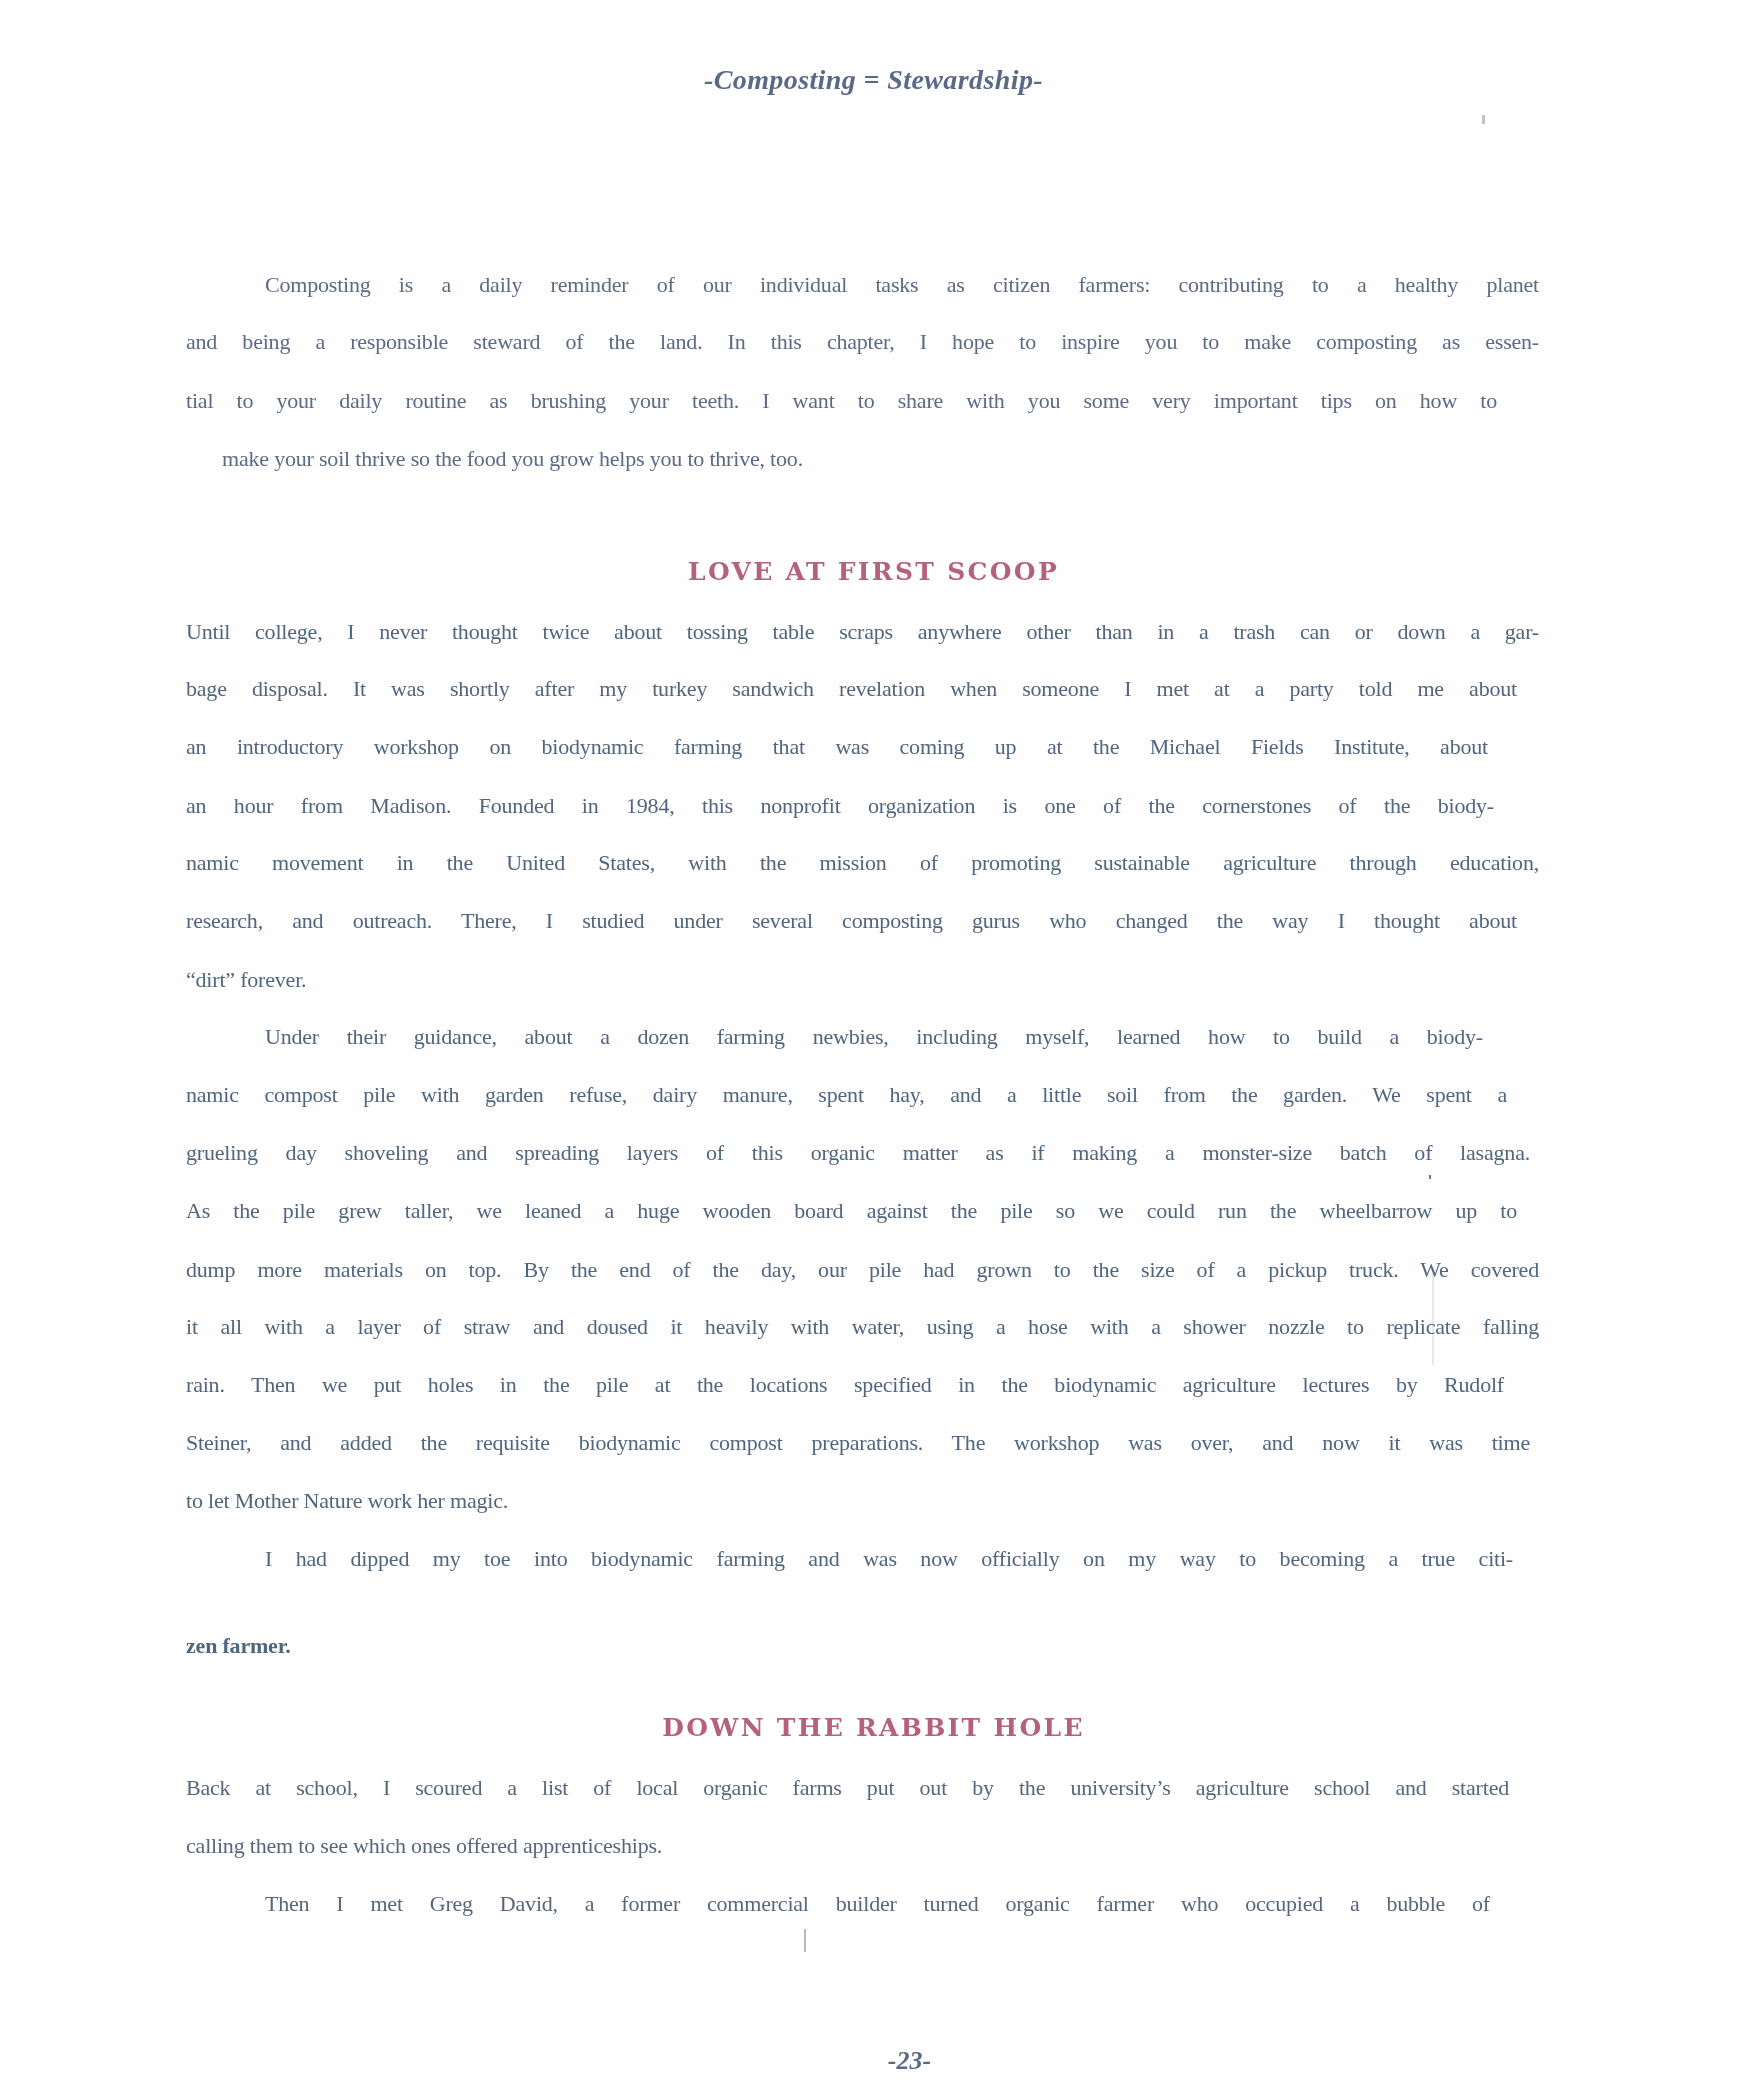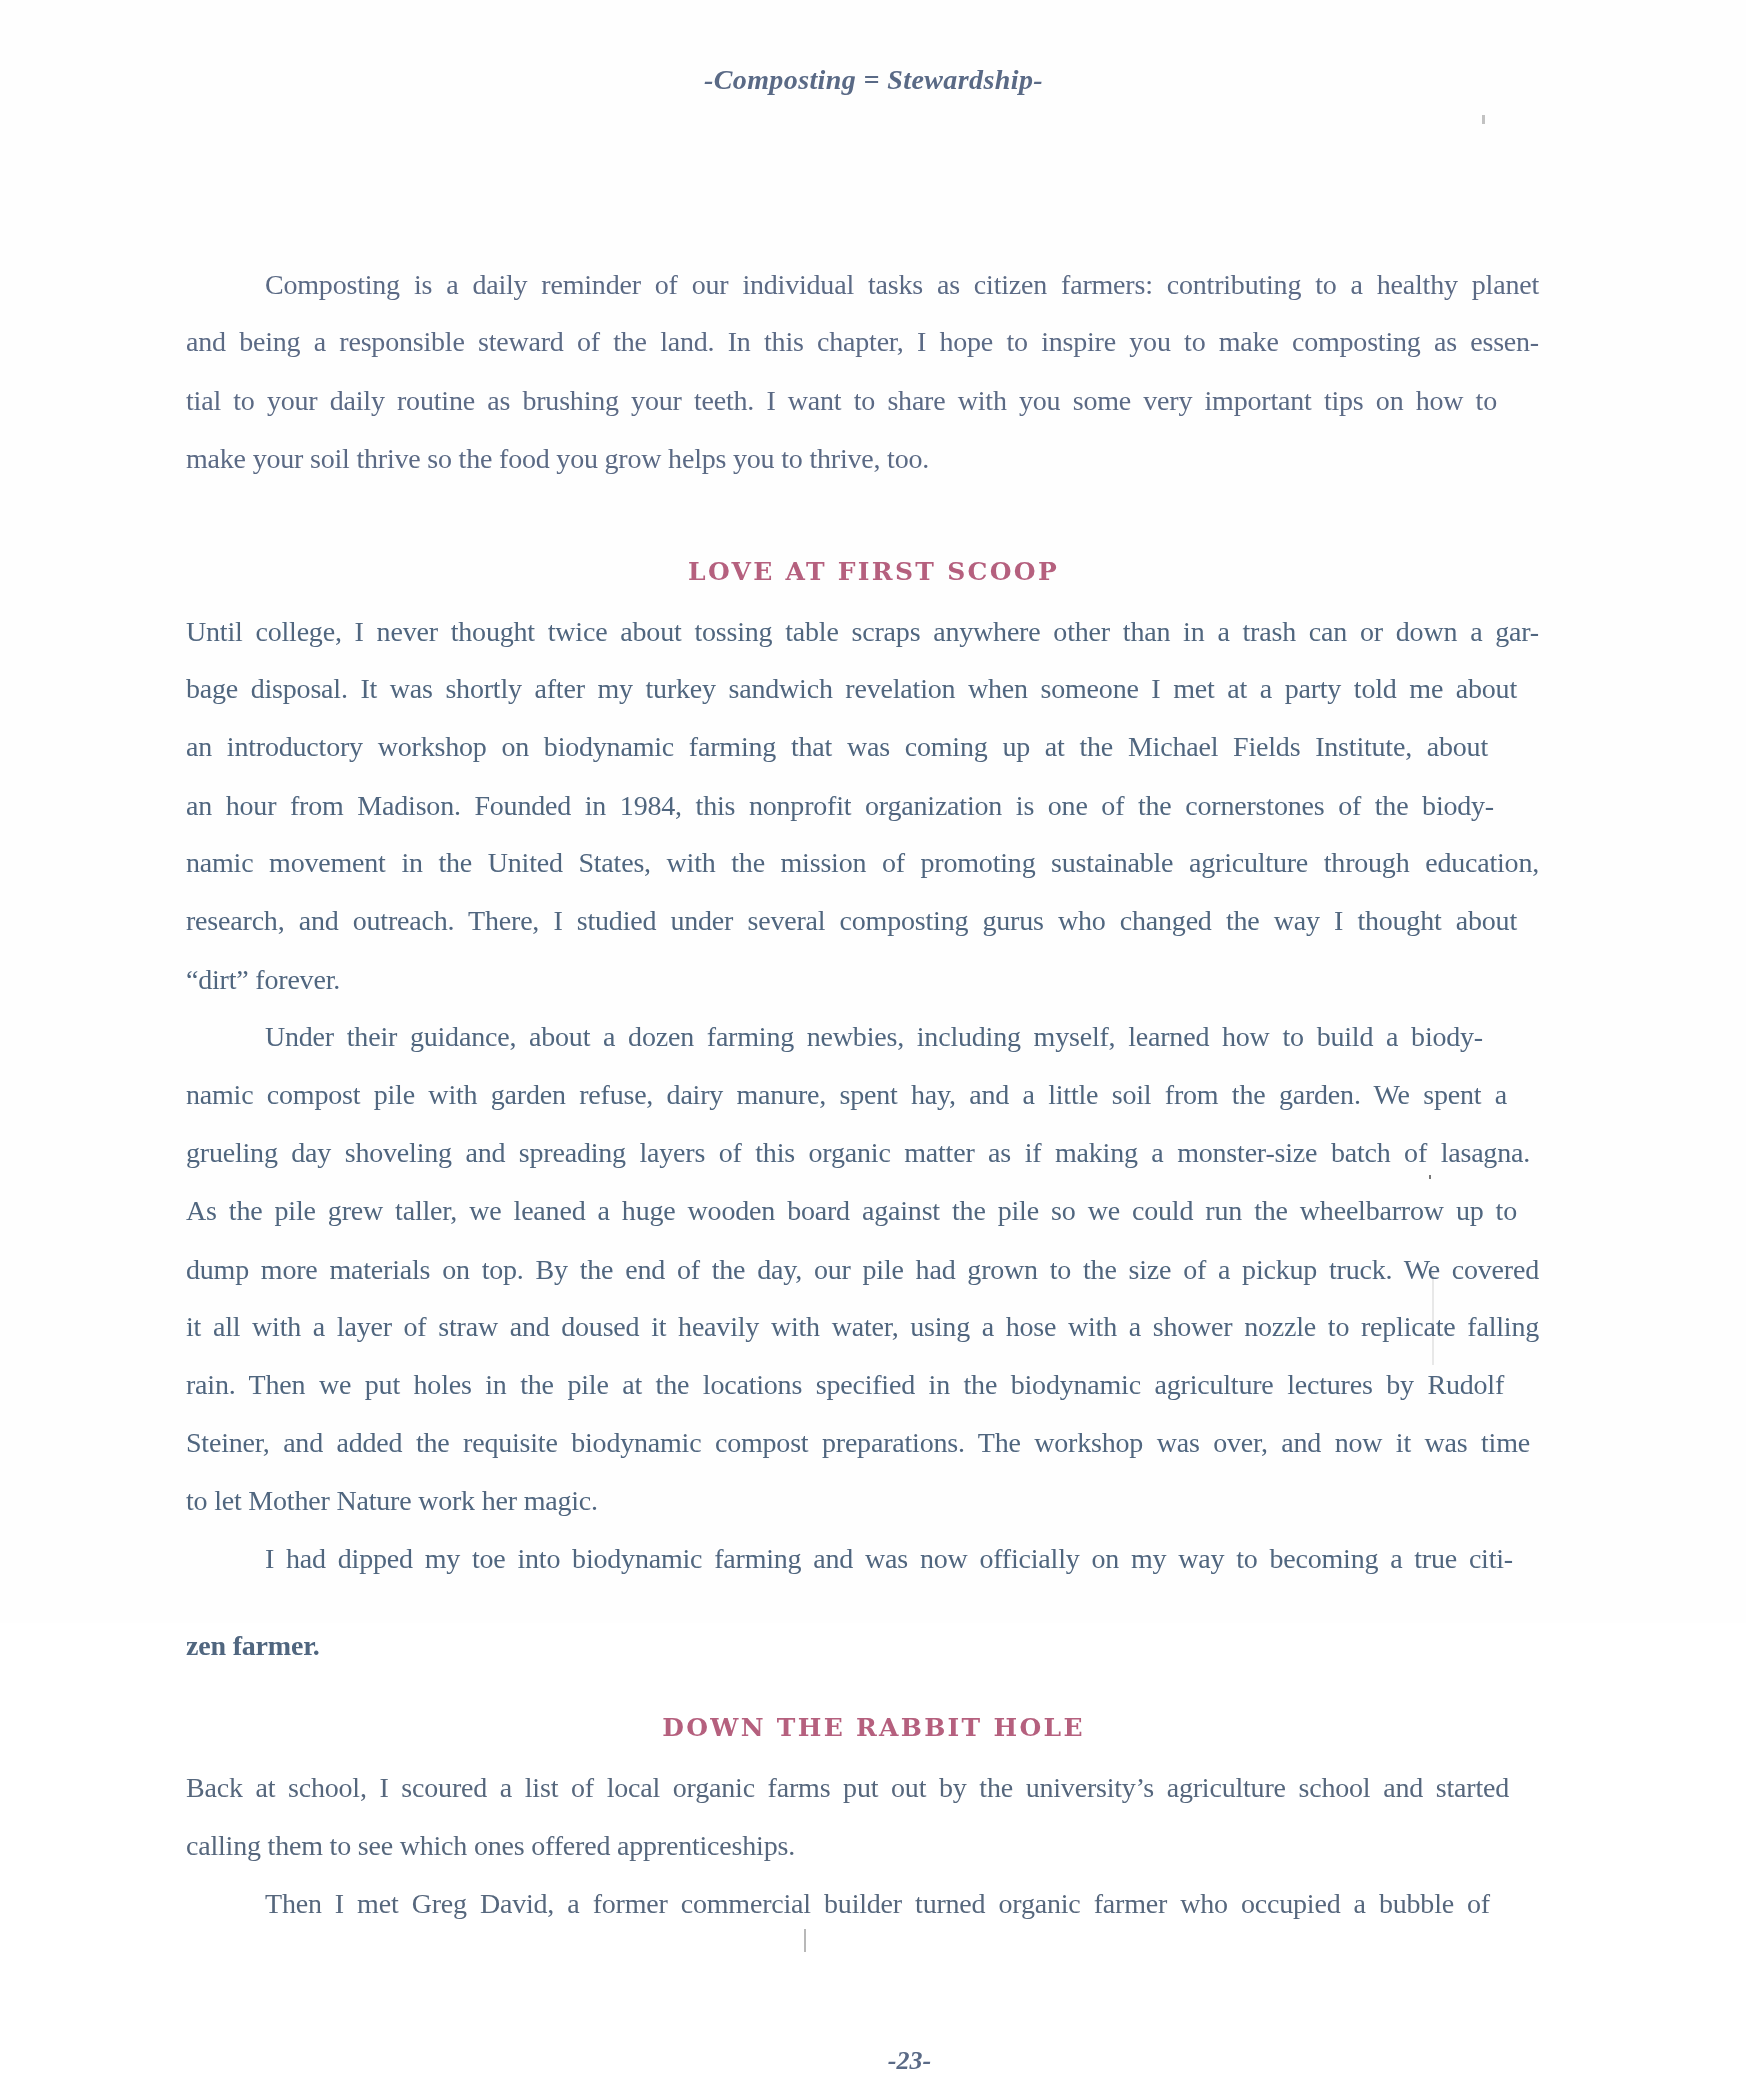--- a/index.html
+++ b/index.html
@@ -31,21 +31,21 @@
     font-style: italic;
     font-weight: bold;
     font-size: 28px;
     color: #5a6a86;
     letter-spacing: 0.4px;
   }
   .line {
     position: absolute;
     left: 186px;
     width: 1353px;
-    font-size: 28px;
+    font-size: 22px;
     line-height: 35px;
     white-space: nowrap;
     color: #50667f;
     letter-spacing: -0.2px;
   }
   .line.justify {
     text-align: justify;
     text-align-last: justify;
   }
   .line.indent { left: 265px; width: 1274px; }
@@ -90,21 +90,21 @@
   <div class="artifact" style="left:1429px;top:1175px;width:2.3px;height:3.8px;background:#555;opacity:0.8;"></div>
   <div class="artifact" style="left:1432px;top:1273px;width:1.5px;height:92px;"></div>
   <div class="artifact" style="left:804px;top:1929px;width:1.5px;height:23px;background:#888;"></div>
 
   <div class="running-head">-Composting = Stewardship-</div>
 
   <div>
     <div class="line indent justify p1" style="top:267px;">Composting is a daily reminder of our individual tasks as citizen farmers: contributing to a healthy planet</div>
     <div class="line justify p1" style="top:324px;">and being a responsible steward of the land. In this chapter, I hope to inspire you to make composting as essen-</div>
     <div class="line justify p1" style="top:383px;width:1311px;">tial to your daily routine as brushing your teeth. I want to share with you some very important tips on how to</div>
-    <div class="line p1" style="top:441px;">make your soil thrive so the food you grow helps you to thrive, too.</div>
+    <div class="line p1" style="top:441px;margin-left:36px;">make your soil thrive so the food you grow helps you to thrive, too.</div>
   </div>
 
   <div class="heading" style="top:556px;">LOVE AT FIRST SCOOP</div>
 
   <div>
     <div class="line justify" style="top:614px;">Until college, I never thought twice about tossing table scraps anywhere other than in a trash can or down a gar-</div>
     <div class="line justify" style="top:671px;width:1331px;">bage disposal. It was shortly after my turkey sandwich revelation when someone I met at a party told me about</div>
     <div class="line justify" style="top:729px;width:1302px;">an introductory workshop on biodynamic farming that was coming up at the Michael Fields Institute, about</div>
     <div class="line justify" style="top:788px;width:1308px;">an hour from Madison. Founded in 1984, this nonprofit organization is one of the cornerstones of the biody-</div>
     <div class="line justify" style="top:845px;">namic movement in the United States, with the mission of promoting sustainable agriculture through education,</div>

